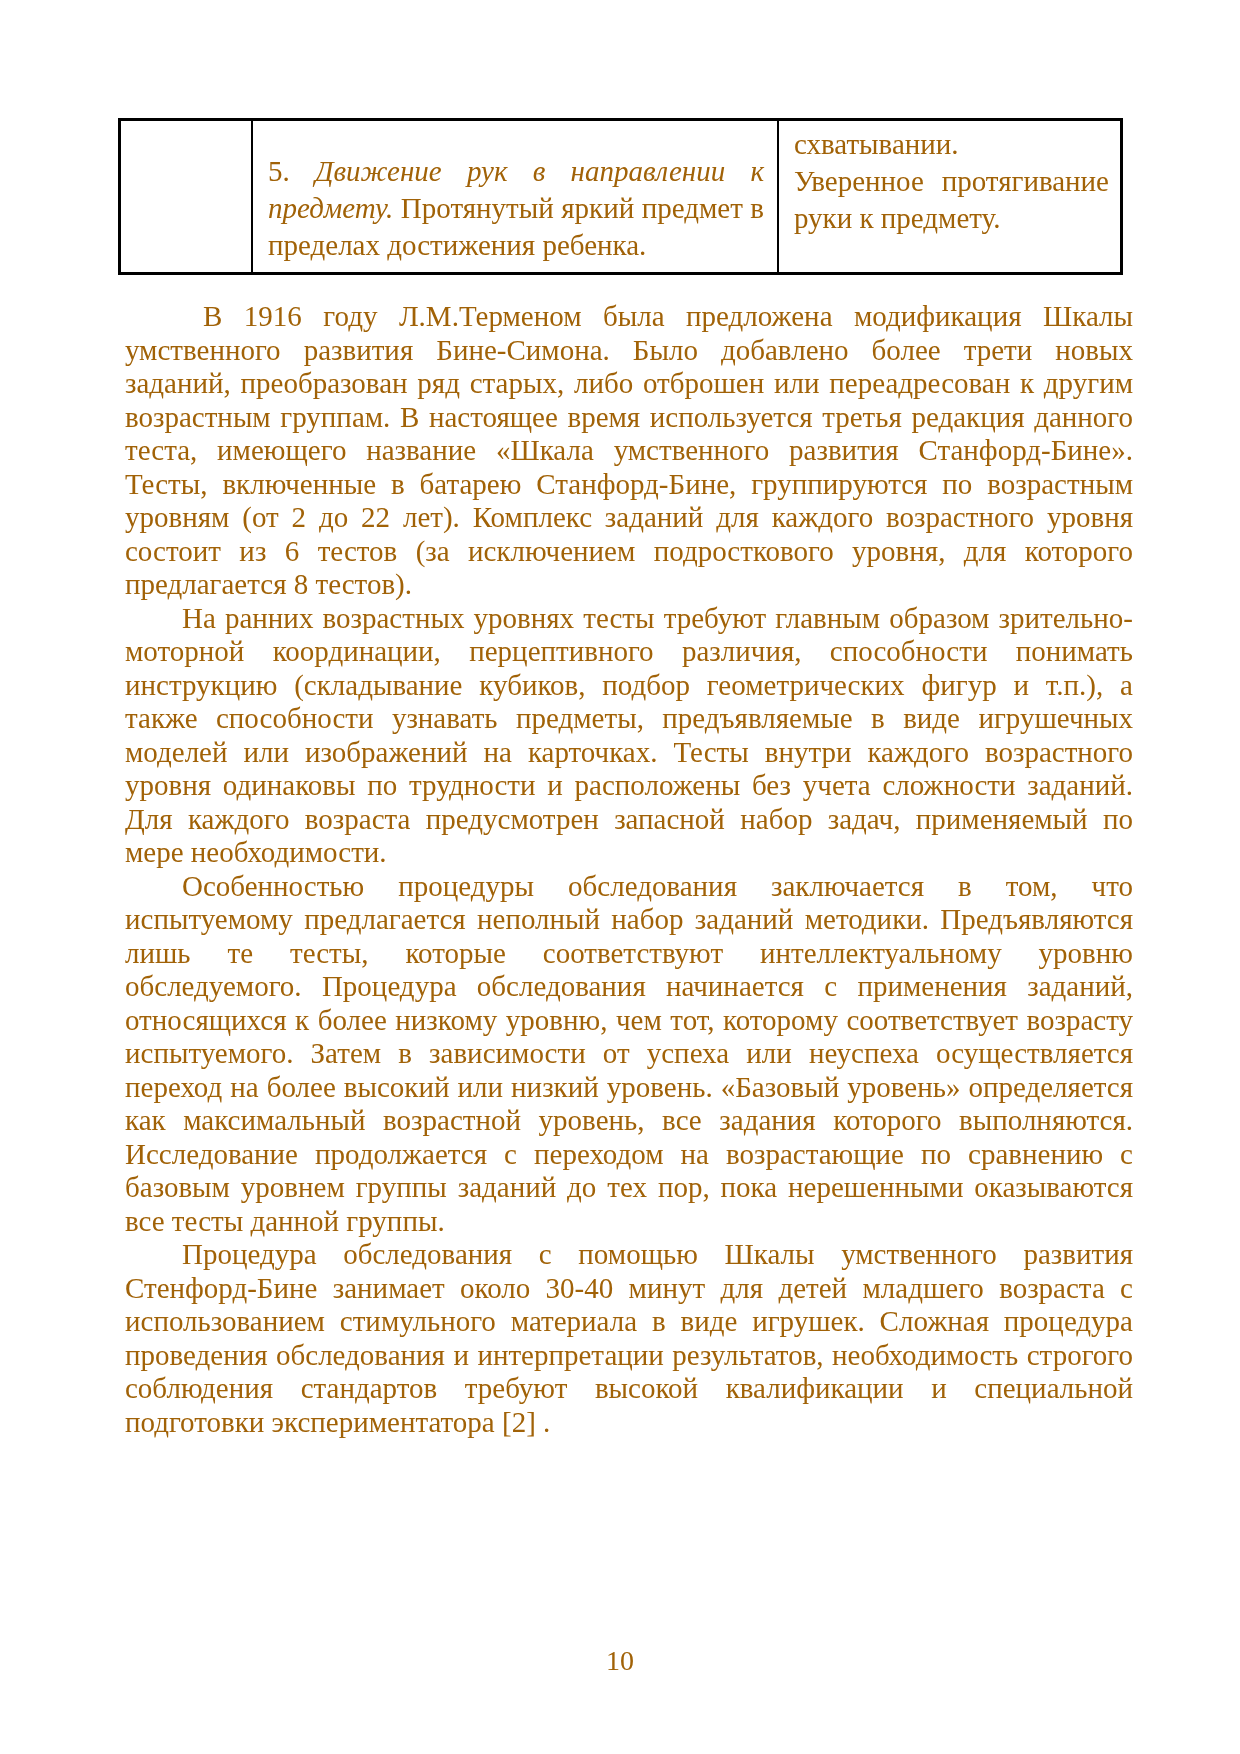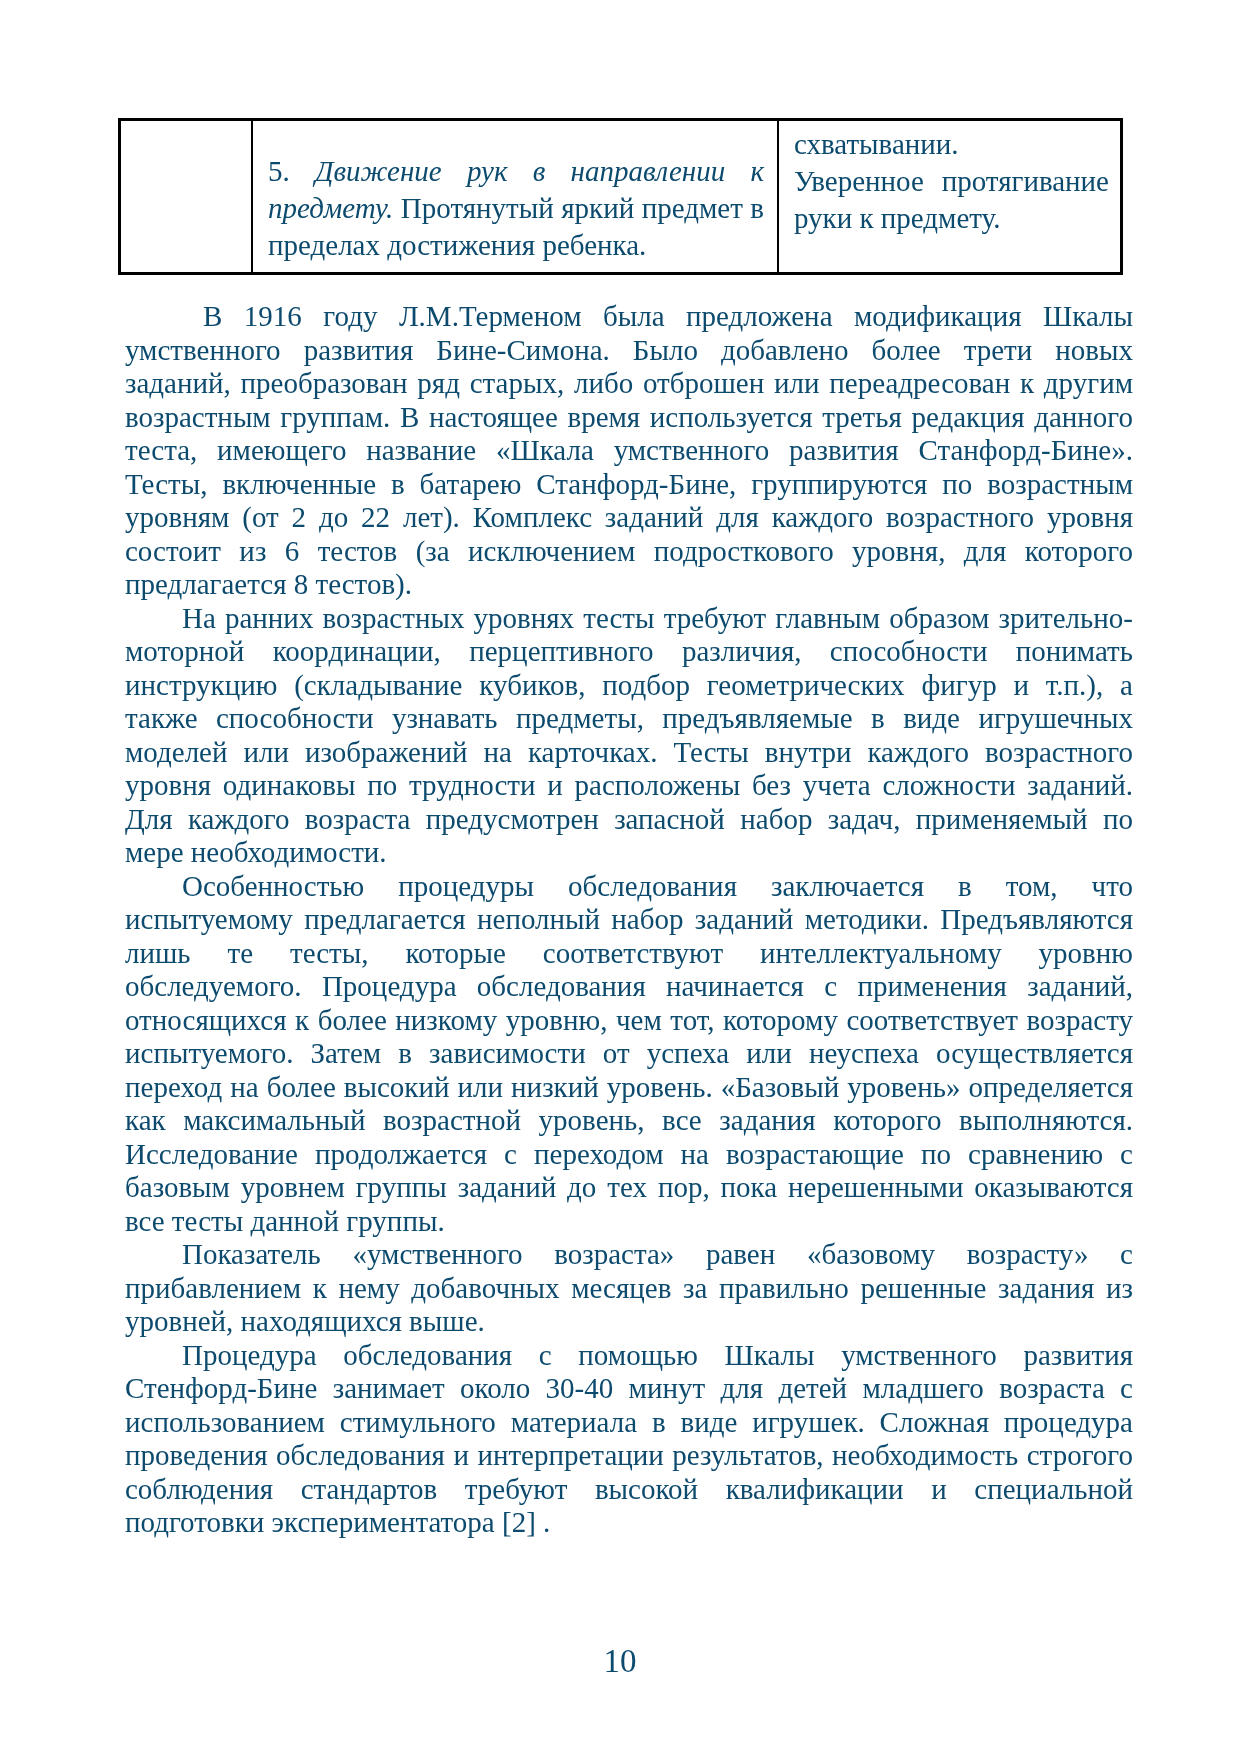--- a/index.html
+++ b/index.html
@@ -1,21 +1,21 @@
 <!DOCTYPE html>
 <html lang="ru"><head>
 <meta charset="utf-8">
 <style>
   html, body { margin: 0; padding: 0; background: #ffffff; }
   .page {
     position: relative;
     width: 1240px;
     height: 1754px;
     background: #ffffff;
-    color: #0c4a6e;
+    color: #a16207;
     font-family: "Liberation Serif", "DejaVu Serif", serif;
     overflow: hidden;
   }
   .content {
     position: absolute;
     left: 118px;
     top: 118px;
     width: 1015px;
   }
   table.table-fragment {
@@ -47,21 +47,21 @@
     padding: 0;
     text-indent: 57px;
   }
   .body-text p.first-para { text-indent: 78px; }
   .page-footer {
     position: absolute;
     top: 1644px;
     left: 0;
     width: 1240px;
     text-align: center;
-    font-size: 33px;
+    font-size: 28px;
     line-height: 34px;
   }
 </style>
 </head>
 <body>
 
 <div class="page">
 
   <div class="content">
 
@@ -79,21 +79,20 @@
             <div>Уверенное протягивание руки к предмету.</div>
           </td>
         </tr>
       </tbody>
     </table>
 
     <div class="body-text">
       <p class="first-para">В 1916 году Л.М.Терменом была предложена модификация Шкалы умственного развития Бине-Симона. Было добавлено более трети новых заданий, преобразован ряд старых, либо отброшен или переадресован к другим возрастным группам. В настоящее время используется третья редакция данного теста, имеющего название «Шкала умственного развития Станфорд-Бине». Тесты, включенные в батарею Станфорд-Бине, группируются по возрастным уровням (от 2 до 22 лет). Комплекс заданий для каждого возрастного уровня состоит из 6 тестов (за исключением подросткового уровня, для которого предлагается 8 тестов).</p>
       <p>На ранних возрастных уровнях тесты требуют главным образом зрительно-моторной координации, перцептивного различия, способности понимать инструкцию (складывание кубиков, подбор геометрических фигур и т.п.), а также способности узнавать предметы, предъявляемые в виде игрушечных моделей или изображений на карточках. Тесты внутри каждого возрастного уровня одинаковы по трудности и расположены без учета сложности заданий. Для каждого возраста предусмотрен запасной набор задач, применяемый по мере необходимости.</p>
       <p>Особенностью процедуры обследования заключается в том, что испытуемому предлагается неполный набор заданий методики. Предъявляются лишь те тесты, которые соответствуют интеллектуальному уровню обследуемого. Процедура обследования начинается с применения заданий, относящихся к более низкому уровню, чем тот, которому соответствует возрасту испытуемого. Затем в зависимости от успеха или неуспеха осуществляется переход на более высокий или низкий уровень. «Базовый уровень» определяется как максимальный возрастной уровень, все задания которого выполняются. Исследование продолжается с переходом на возрастающие по сравнению с базовым уровнем группы заданий до тех пор, пока нерешенными оказываются все тесты данной группы.</p>
-      <p>Показатель «умственного возраста» равен «базовому возрасту» с прибавлением к нему добавочных месяцев за правильно решенные задания из уровней, находящихся выше.</p>
       <p>Процедура обследования с помощью Шкалы умственного развития Стенфорд-Бине занимает около 30-40 минут для детей младшего возраста с использованием стимульного материала в виде игрушек. Сложная процедура проведения обследования и интерпретации результатов, необходимость строгого соблюдения стандартов требуют высокой квалификации и специальной подготовки экспериментатора [2] .</p>
     </div>
 
   </div>
 
   <div class="page-footer">
     <span>10</span>
   </div>
 
 </div>

